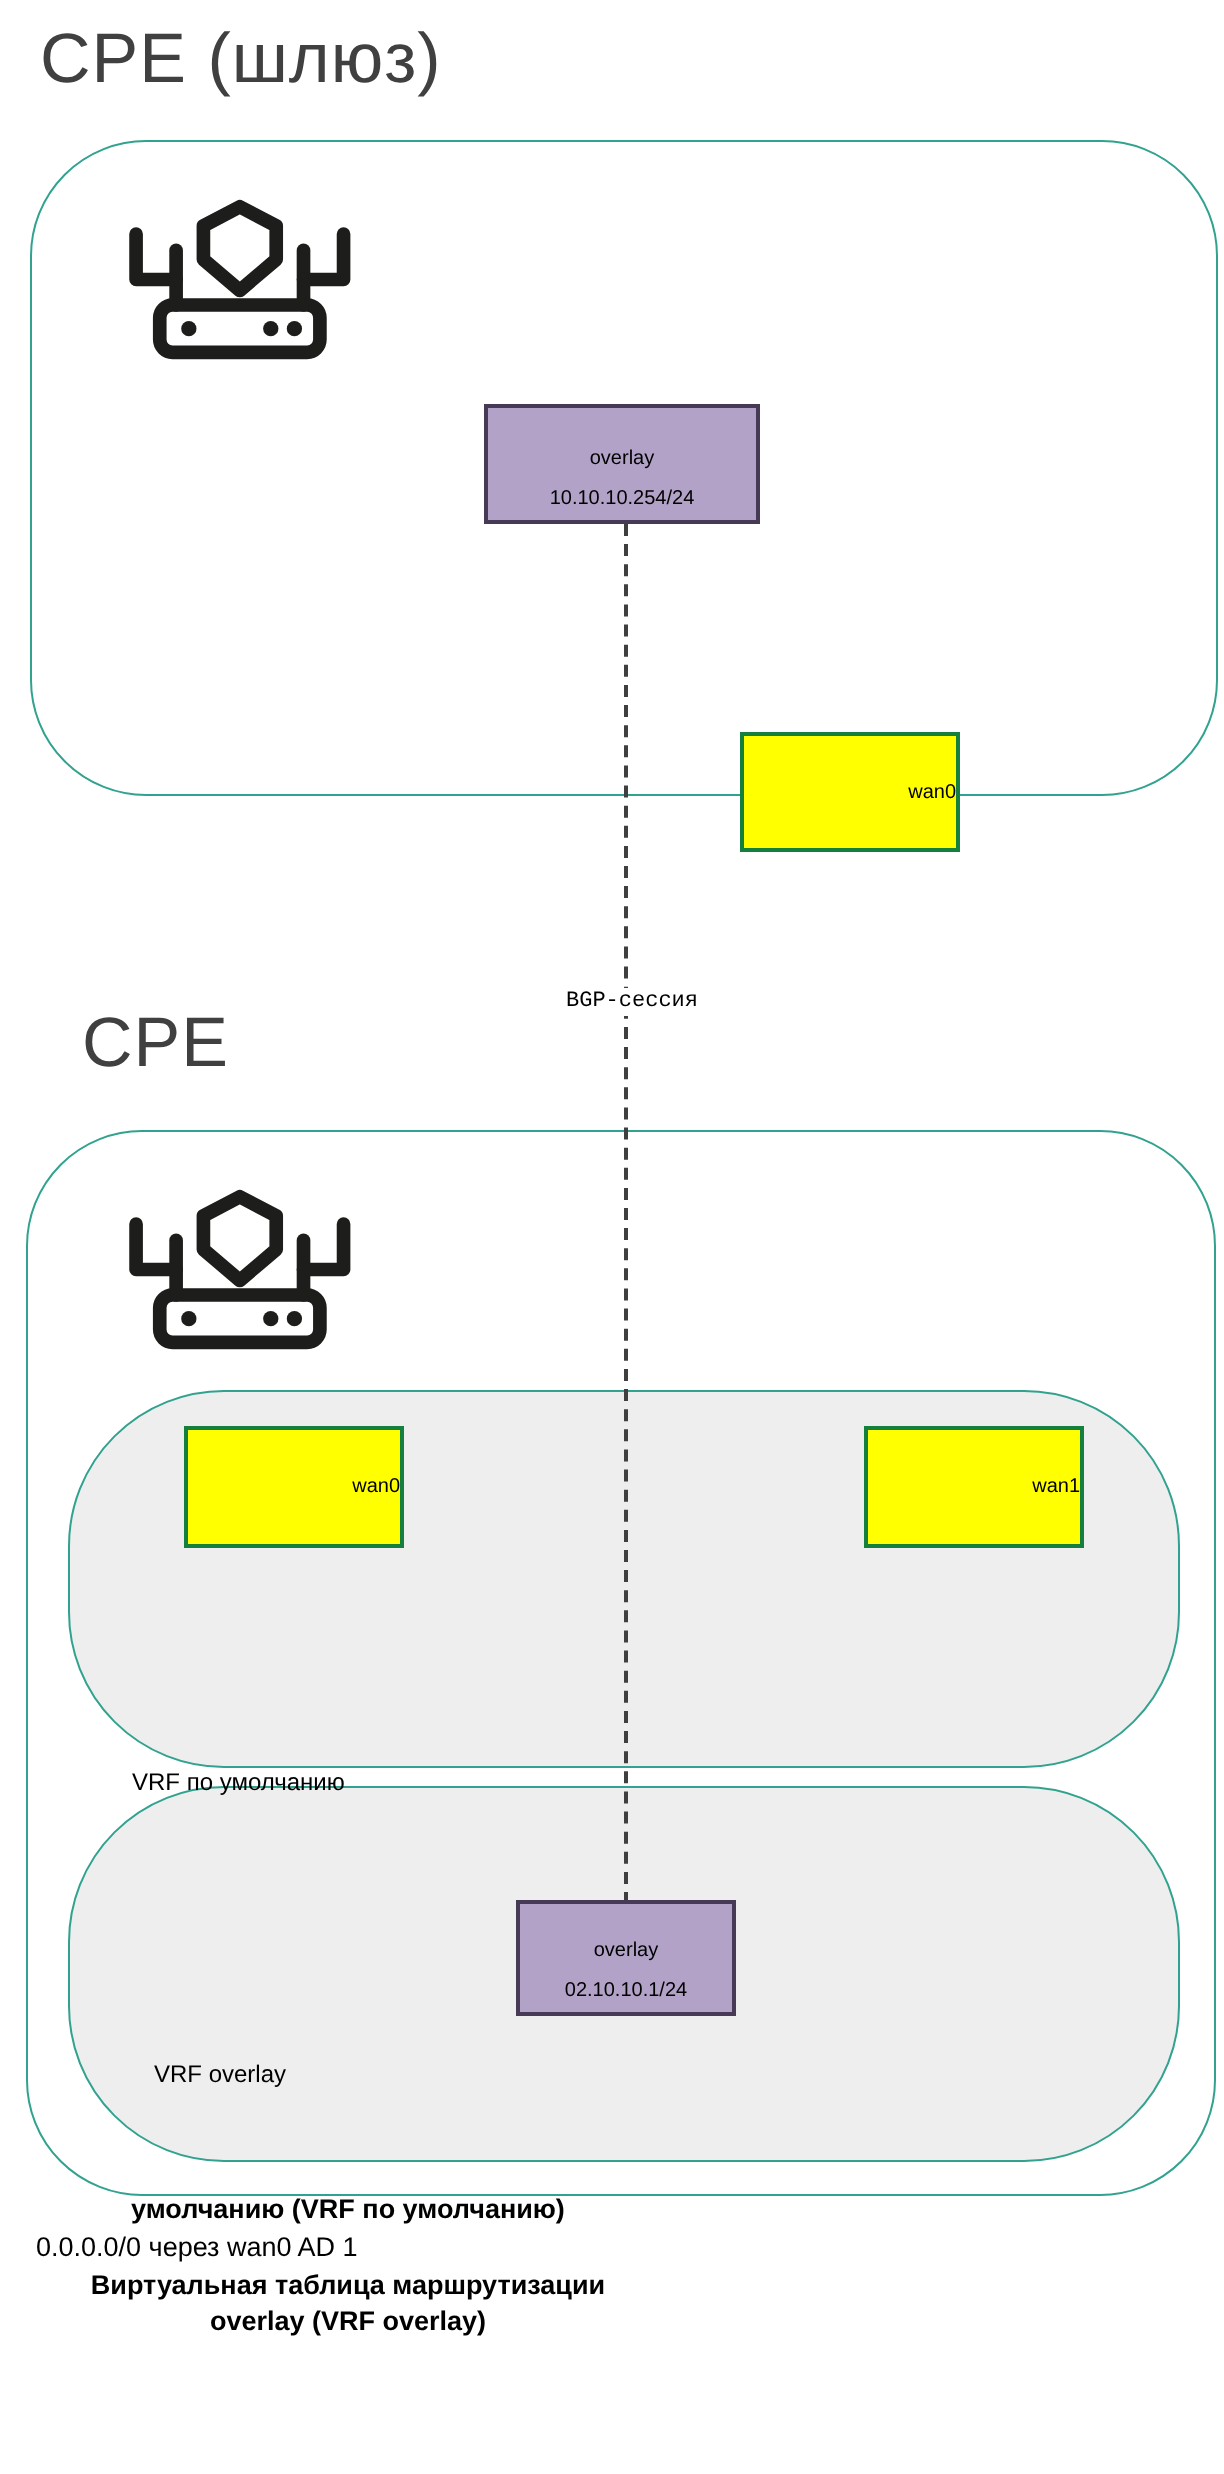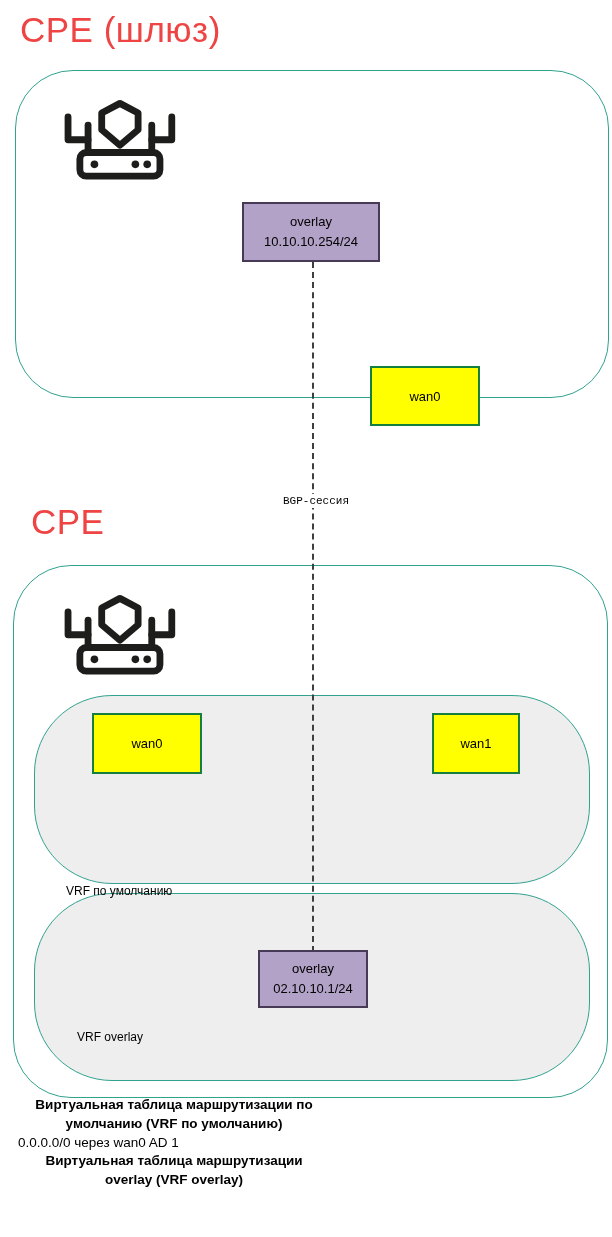--- a/index.html
+++ b/index.html
@@ -1,43 +1,43 @@
 <!DOCTYPE html>
 <html style="--teal: #31a28f; --purple: #b2a2c7; --yellow: #ffff00; --vrf-fill: #eeeeee; --icon: #1d1d1b;"><head>
 <meta charset="utf-8">
 <style>
   html,body{margin:0;padding:0;background:#fff;}
   .canvas{position:relative;width:612px;height:1237px;background:#ffffff;overflow:hidden;
           font-family:"Liberation Sans",sans-serif;color:#000;}
   .abs{position:absolute;}
-  .title{font-size:35px;letter-spacing:0.5px;color:#ef4444;white-space:nowrap;}
+  .title{font-size:35px;letter-spacing:0.5px;color:#404040;white-space:nowrap;}
   .frame{border:1.6px solid var(--teal,#31a28f);border-radius:58px;background:#ffffff;box-sizing:border-box;z-index:1;}
   .vrf{background:var(--vrf-fill,#eeeeee);border:1.4px solid var(--teal,#31a28f);border-radius:78px;box-sizing:border-box;z-index:2;}
   .dash{width:0;border-left:2px dashed #3f3f3f;z-index:3;}
-  .ifbox{display:flex;align-items:center;justify-content:center;text-align:center;
-         font-size:13px;box-sizing:border-box;z-index:4;}
+  .ifbox{display:flex;align-items:center;justify-content:flex-end;text-align:center;
+         font-size:10px;box-sizing:border-box;z-index:4;}
   .yellow{background:var(--yellow,#ffff00);border:2px solid #15803d;}
   .purple{background:var(--purple,#b2a2c7);border:2px solid #463a57;flex-direction:column;line-height:20px;}
   .vrf-label{font-size:12px;z-index:4;}
   .bgp-label{font-size:11px;background:#ffffff;padding:1px 3px;transform:translateX(-50%);z-index:5;white-space:nowrap;}
   .routing{width:332px;font-size:13.5px;line-height:18.8px;z-index:4;}
   .routing .hd{font-weight:bold;text-align:center;}
   .routing .rt{padding-left:10px;}
   .icon{z-index:4;}
 </style>
 </head>
 <body>
 
 <div class="canvas">
 
   <div class="abs title" style="left:20px;top:10px;">CPE (шлюз)</div>
 
   <div class="abs frame" style="left:15px;top:70px;width:594px;height:328px;"></div>
 
-  <div class="abs title" style="left:31px;top:502px;">CPE</div>
+  <div class="abs title" style="left:41px;top:502px;">CPE</div>
 
   <div class="abs frame" style="left:13px;top:565px;width:595px;height:533px;"></div>
 
   <div class="abs vrf" style="left:34px;top:695px;width:556px;height:189px;"></div>
 
   <div class="abs vrf" style="left:34px;top:893px;width:556px;height:188px;"></div>
 
   <div class="abs dash" style="left:312px;top:262px;height:690px;"></div>
   <div class="abs bgp-label" style="left:316px;top:494px;font-family:Liberation Mono, monospace;">BGP-сессия</div>
 
@@ -75,34 +75,33 @@
   </div>
 
   <div class="abs ifbox yellow" style="left:370px;top:366px;width:110px;height:60px;">
     <span>wan0</span>
   </div>
 
   <div class="abs ifbox yellow" style="left:92px;top:713px;width:110px;height:61px;">
     <span>wan0</span>
   </div>
 
-  <div class="abs ifbox yellow" style="left:432px;top:713px;width:88px;height:61px;">
+  <div class="abs ifbox yellow" style="left:432px;top:713px;width:110px;height:61px;">
     <span>wan1</span>
   </div>
 
   <div class="abs vrf-label" style="left:66px;top:836px;margin-top:48px;">VRF по умолчанию</div>
 
   <div class="abs ifbox purple" style="left:258px;top:950px;width:110px;height:58px;">
     <span>overlay</span>
     <span>02.10.10.1/24</span>
   </div>
 
   <div class="abs vrf-label" style="left:77px;top:1030px;">VRF overlay</div>
 
   <div class="abs routing" style="left:8px;top:1096px;">
-    <div class="hd">Виртуальная таблица маршрутизации по</div>
     <div class="hd">умолчанию (VRF по умолчанию)</div>
     <div class="rt">0.0.0.0/0 через wan0 AD 1</div>
     <div class="hd">Виртуальная таблица маршрутизации</div>
     <div class="hd">overlay (VRF overlay)</div>
   </div>
 
 </div>
 
 </body></html>

